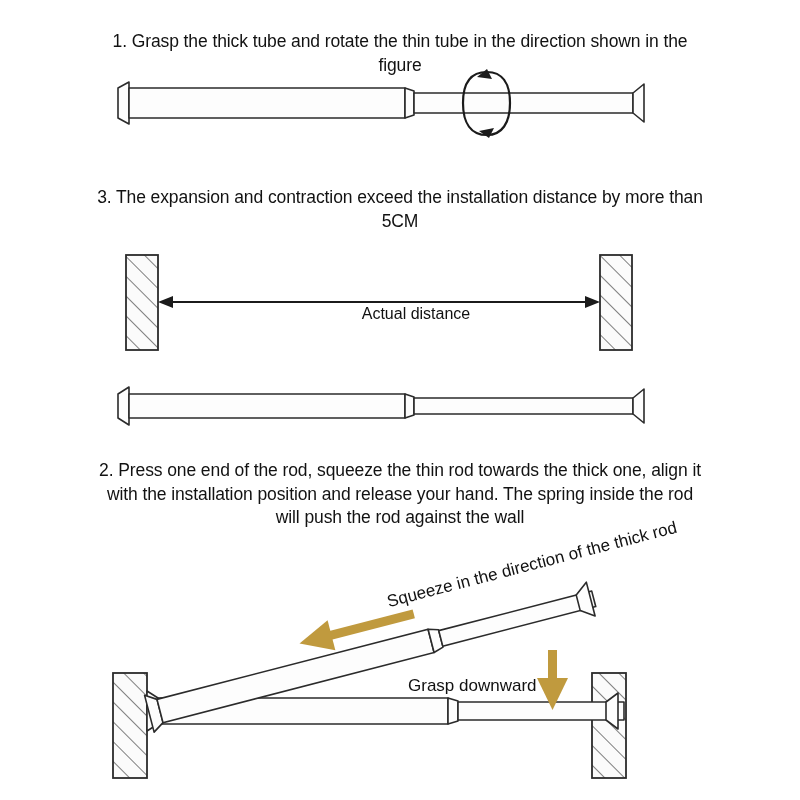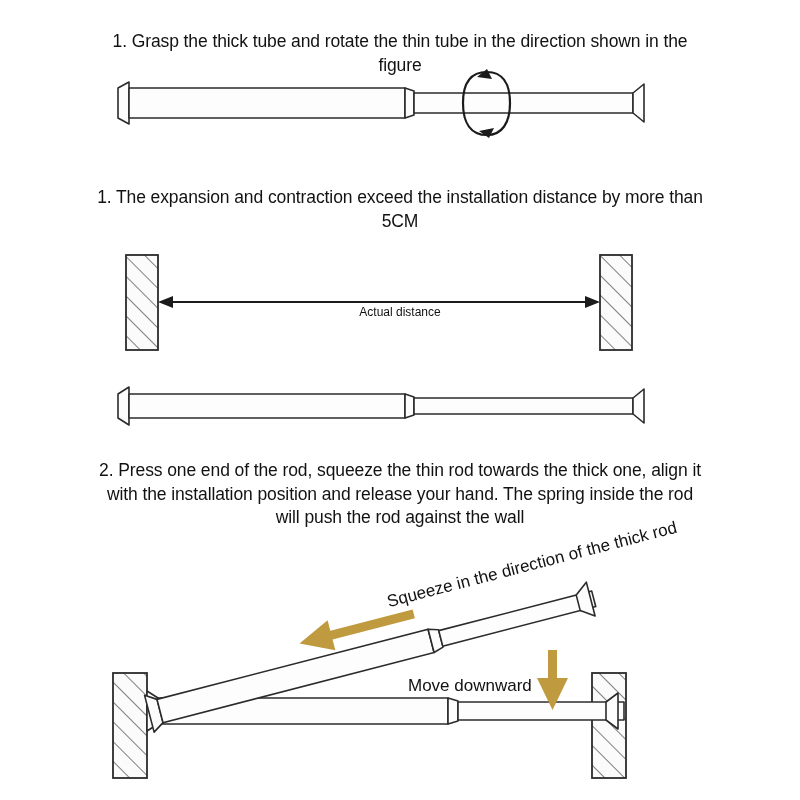--- a/index.html
+++ b/index.html
@@ -39,25 +39,25 @@
 
   .figure {
     position: absolute;
     left: 0;
     top: 0;
   }
   svg { display: block; overflow: visible; }
 
   .label-actual {
     position: absolute;
-    left: 280px;
+    left: 296px;
     top: 305px;
     width: 240px;
     text-align: center;
-    font-size: 12px;
+    font-size: 16px;
     color: #111;
   }
   .label-move {
     position: absolute;
     left: 408px;
     top: 676px;
     font-size: 17px;
     color: #111;
     white-space: nowrap;
   }
@@ -98,21 +98,21 @@
         <path d="M487,47 C471,47 463,58 463,78 C463,98 471,110 487,110"></path>
         <path d="M487,110 C502,110 510,98 510,78 C510,58 502,47 487,47"></path>
       </g>
       <g fill="#1b1b1b">
         <path d="M487,44 L477,52 L492,54 Z"></path>
         <path d="M489,113 L479,106 L494,103 Z"></path>
       </g>
     </svg>
   </div>
 
-  <div class="step-text" id="step2-text">1. The expansion and contraction exceed the installation distance by more than 5CM</div>
+  <div class="step-text" id="step2-text">3. The expansion and contraction exceed the installation distance by more than 5CM</div>
 
   <div class="figure">
     <svg width="800" height="200" viewBox="0 0 800 200" style="position:absolute;left:0;top:250px;">
       <defs>
         <pattern id="hatchA" width="14" height="14" patternUnits="userSpaceOnUse" patternTransform="rotate(-45)">
           <rect width="14" height="14" fill="#fbfbfb"></rect>
           <line x1="0" y1="0" x2="0" y2="14" stroke="#555" stroke-width="1.5"></line>
         </pattern>
       </defs>
 
@@ -190,15 +190,15 @@
         <g fill="#c09a3e">
           <rect x="548" y="100" width="9" height="42"></rect>
           <path d="M552.5,160 L537,128 L568,128 Z"></path>
         </g>
       </g>
     </svg>
   </div>
 
   <div class="label-squeeze">Squeeze in the direction of the thick rod</div>
 
-  <div class="label-move">Move downward</div>
+  <div class="label-move">Grasp downward</div>
 
 </div>
 
 </body></html>

